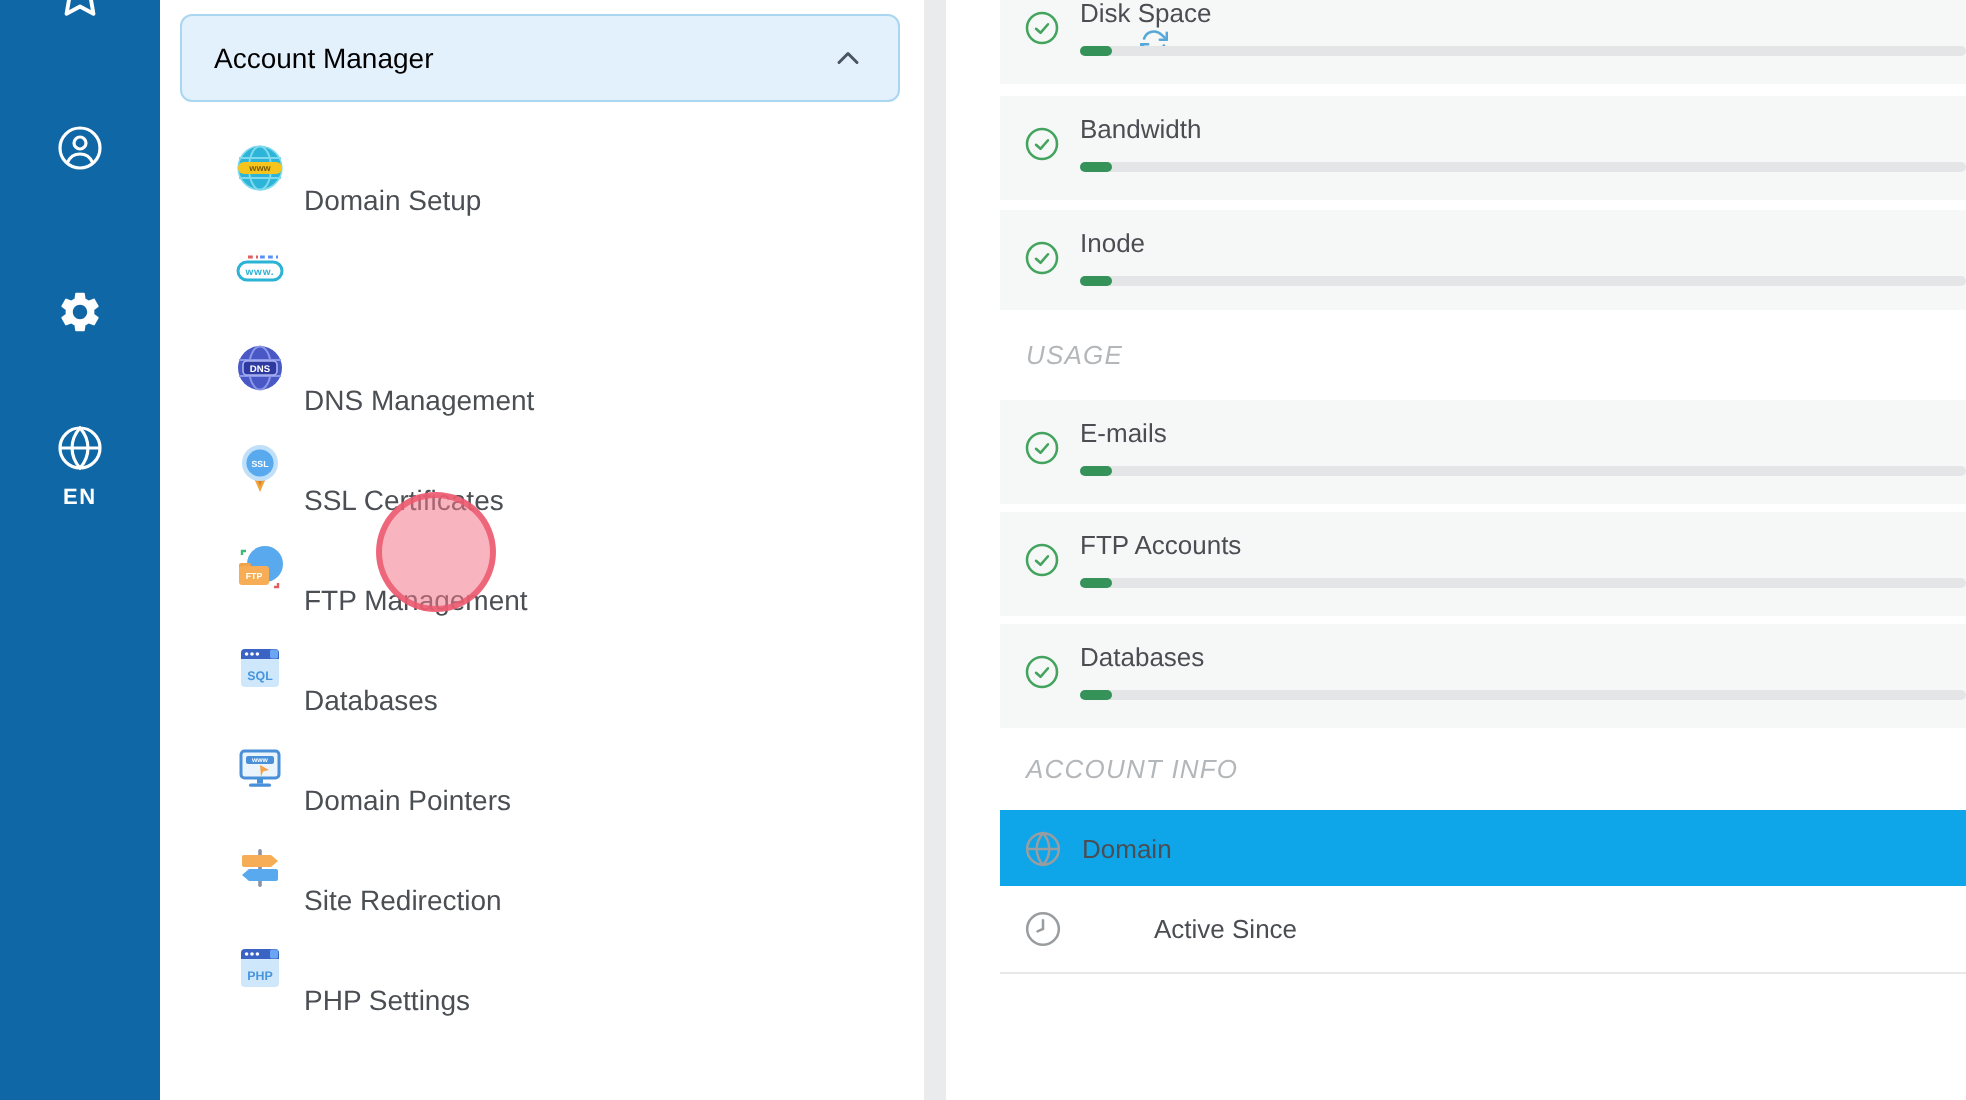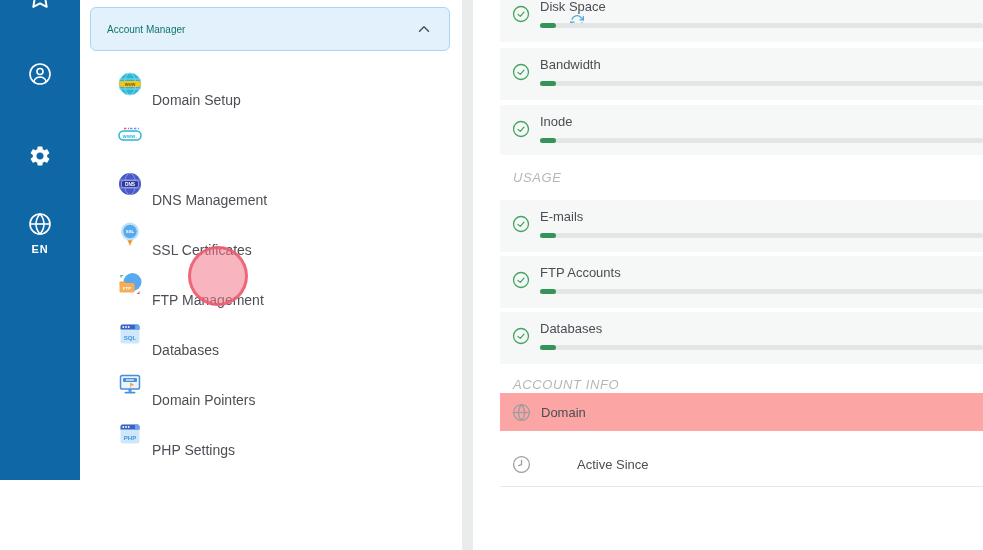--- a/index.html
+++ b/index.html
@@ -6,21 +6,21 @@
   html, body { width: 983px; height: 550px; overflow: hidden; }
   body {
     font-family: "Liberation Sans", "DejaVu Sans", sans-serif;
     background: #ffffff;
     position: relative;
     color: #4a4e53;
   }
 
   
   .rail {
-    position: absolute; left: 0; top: 0; width: 80px; height: 480px;
+    position: absolute; left: 0; top: 0; width: 80px; height: 550px;
     background: #0f67a6; overflow: hidden;
   }
   .rail-icon { position: absolute; left: 28px; width: 24px; height: 24px; cursor: pointer; }
   .rail-icon svg { width: 24px; height: 24px; display: block; }
   .rail-star { top: -16px; left: 27px; width: 26px; height: 26px; }
   .rail-star svg { width: 26px; height: 26px; }
   .rail-user { top: 62px; }
   .rail-gear { top: 144px; }
   .rail-globe { top: 212px; }
   .rail-lang {
@@ -31,21 +31,21 @@
   
   .sidebar {
     position: absolute; left: 80px; top: 0; width: 380px; height: 550px;
     background: #ffffff; overflow: hidden;
   }
   .am-header {
     position: absolute; left: 10px; top: 7px; width: 360px; height: 44px;
     background: #e2f1fb; border: 1px solid #abd6f1; border-radius: 6px;
     display: flex; align-items: center; padding: 0 16px; cursor: pointer;
   }
-  .am-header-label { font-size: 10px; color: #0f766e; flex: 1; }
+  .am-header-label { font-size: 14px; color: #000000; flex: 1; }
   .am-chevron svg { width: 18px; height: 18px; display: block; }
 
   .menu { position: absolute; left: 0; top: 59px; width: 380px; }
   .menu-item {
     height: 50px; display: flex; align-items: center;
     padding-left: 37px; cursor: pointer;
   }
   .mi-icon { width: 26px; height: 26px; flex: 0 0 26px; margin-right: 9px; }
   .mi-icon svg { width: 26px; height: 26px; display: block; }
   .mi-label { font-size: 14px; color: #4b4f54; margin-top: 31px; }
@@ -106,21 +106,21 @@
 
   
   .row-disk      { top: -10px; }
   .row-bandwidth { top: 48px; }
   .row-inode     { top: 105px; height: 50px; }
   .hdr-usage     { top: 155px; height: 45px; padding-top: 15px; }
   .row-emails    { top: 200px; }
   .row-ftp       { top: 256px; }
   .row-databases { top: 312px; }
   .hdr-account   { top: 364px; height: 41px; padding-top: 13px; }
-  .row-domain    { top: 393px; height: 38px; background: #fca5a5; }
+  .row-domain    { top: 405px; height: 38px; background: #0ea5e9; }
   .row-active    { top: 443px; height: 44px; background: #ffffff; border-bottom: 1px solid #e7e8e9; gap: 36px; }
 </style>
 </head>
 <body>
 
 <div class="rail">
   <div class="rail-icon rail-star">
     <svg viewBox="0 0 24 24" fill="none" stroke="#ffffff" stroke-width="1.8" stroke-linejoin="round">
       <polygon points="12 2 15.1 8.3 22 9.3 17 14.2 18.2 21.1 12 17.8 5.8 21.1 7 14.2 2 9.3 8.9 8.3"></polygon>
     </svg>
@@ -249,20 +249,30 @@
           <rect x="6" y="7" width="14" height="4" rx="1" fill="#4a90d9"></rect>
           <text x="13" y="10.1" font-size="3.4" font-weight="bold" fill="#ffffff" text-anchor="middle" font-family="Liberation Sans, sans-serif">www</text>
           <polygon points="13,11.5 17.5,14 14.5,14.8 13.5,17.5" fill="#f2a24b"></polygon>
           <rect x="11.5" y="18" width="3" height="2.8" fill="#4a90d9"></rect>
           <rect x="7.5" y="20.8" width="11" height="1.6" rx="0.8" fill="#4a90d9"></rect>
         </svg>
       </span>
       <span class="mi-label">Domain Pointers</span>
     </div>
 
+    <div class="menu-item">
+      <span class="mi-icon">
+        <svg viewBox="0 0 26 26">
+          <rect x="12.1" y="3.5" width="1.8" height="19" rx="0.9" fill="#8a93a5"></rect>
+          <path d="M5 6.5 h13.5 l3.5 3 -3.5 3 H5 a1 1 0 0 1 -1 -1 v-4 a1 1 0 0 1 1 -1 z" fill="#f6ad55"></path>
+          <path d="M21 13.5 h-13.5 l-3.5 3 3.5 3 H21 a1 1 0 0 0 1 -1 v-4 a1 1 0 0 0 -1 -1 z" fill="#58a9ee"></path>
+        </svg>
+      </span>
+      <span class="mi-label">Site Redirection</span>
+    </div>
 
 
     <div class="menu-item">
       <span class="mi-icon">
         <svg viewBox="0 0 26 26">
           <rect x="3.5" y="3.5" width="19" height="19" rx="2" fill="#cfe7fb"></rect>
           <path d="M3.5 5.5 a2 2 0 0 1 2-2 h15 a2 2 0 0 1 2 2 v3 h-19 z" fill="#3b63c4"></path>
           <rect x="18" y="3.8" width="4" height="4.4" rx="0.8" fill="#6aa6f2"></rect>
           <circle cx="6.3" cy="6" r="0.9" fill="#ffffff"></circle>
           <circle cx="9" cy="6" r="0.9" fill="#ffffff"></circle>

